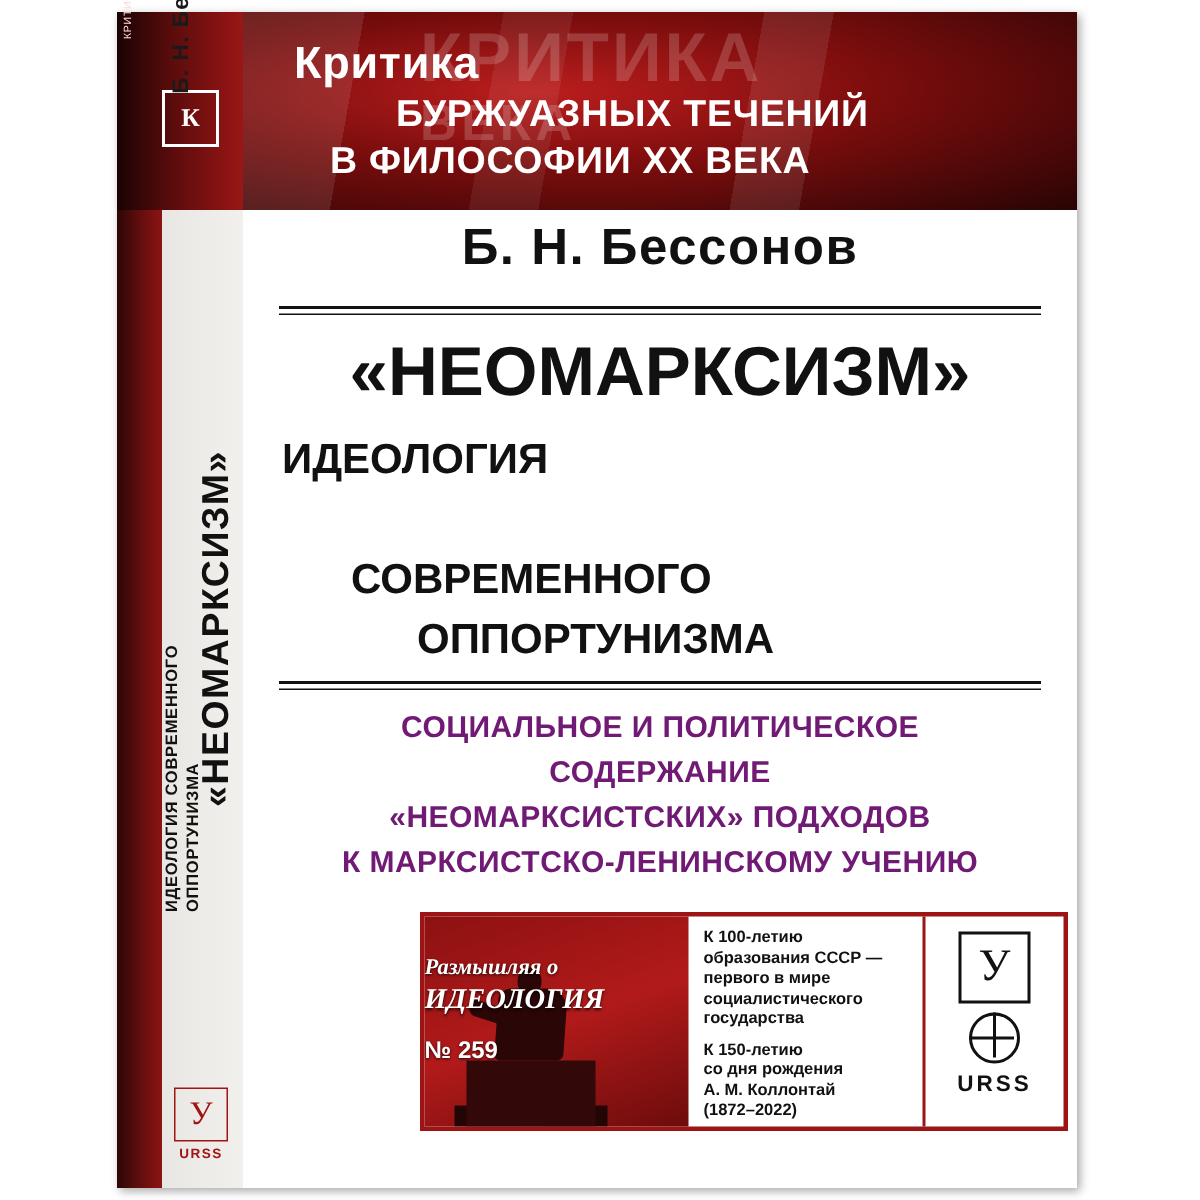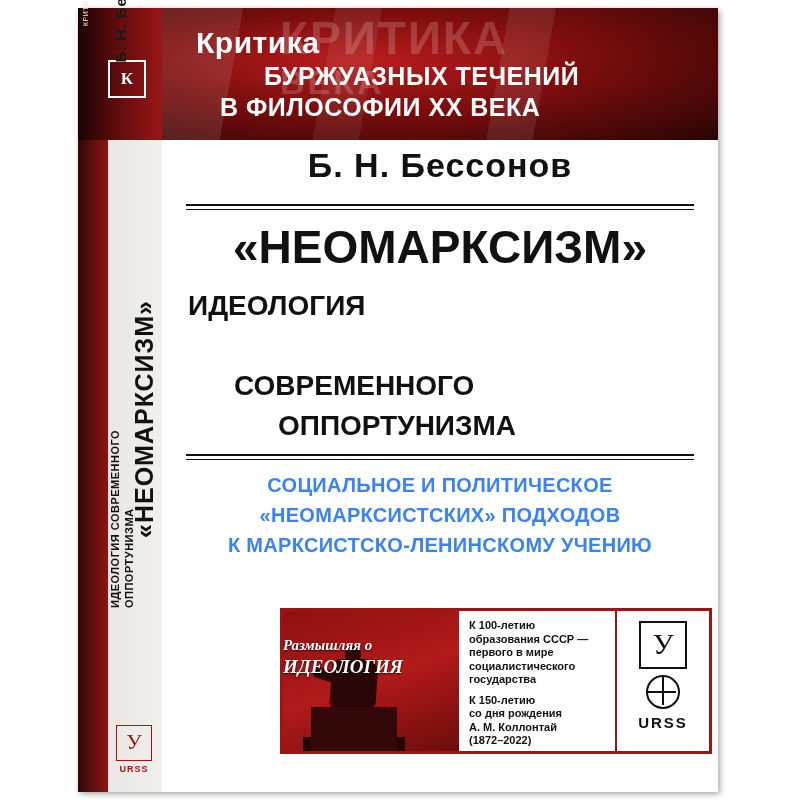--- a/index.html
+++ b/index.html
@@ -258,21 +258,21 @@
   .title-sub .l2 { margin-left: 46px; margin-top: 40px; }
   .title-sub .l3 { margin-left: 90px; }
 
   
   .desc {
     position: absolute;
     left: 0;
     top: 462px;
     width: 556px;
     text-align: center;
-    color: #3b82f6;
+    color: #701a75;
     font-size: 20px;
     font-weight: bold;
     line-height: 30px;
     letter-spacing: 0.3px;
   }
 
   
   .bottom {
     position: absolute;
     left: 118px;
@@ -441,36 +441,38 @@
         <div class="l1">ИДЕОЛОГИЯ</div>
         <div class="l2">СОВРЕМЕННОГО</div>
         <div class="l3">ОППОРТУНИЗМА</div>
       </div>
 
       <div class="rule rule-b"></div>
       <div class="rule thin rule-b2"></div>
 
       <div class="desc">
         <div>СОЦИАЛЬНОЕ И ПОЛИТИЧЕСКОЕ</div>
+        <div>СОДЕРЖАНИЕ</div>
         <div>«НЕОМАРКСИСТСКИХ» ПОДХОДОВ</div>
         <div>К МАРКСИСТСКО-ЛЕНИНСКОМУ УЧЕНИЮ</div>
       </div>
 
       <div class="bottom">
         <div class="bottom-left">
           <div class="statue">
             <div class="base2"></div>
             <div class="base"></div>
             <div class="body"></div>
             <div class="arm"></div>
             <div class="head"></div>
           </div>
           <div class="bottom-left-text">
             <div class="bl-1">Размышляя о</div>
             <div class="bl-2">ИДЕОЛОГИЯ</div>
+            <div class="bl-3">№ 259</div>
           </div>
         </div>
         <div class="bottom-mid">
           <div class="grp1">
             <div>К 100-летию</div>
             <div>образования СССР —</div>
             <div>первого в мире</div>
             <div>социалистического</div>
             <div>государства</div>
           </div>

